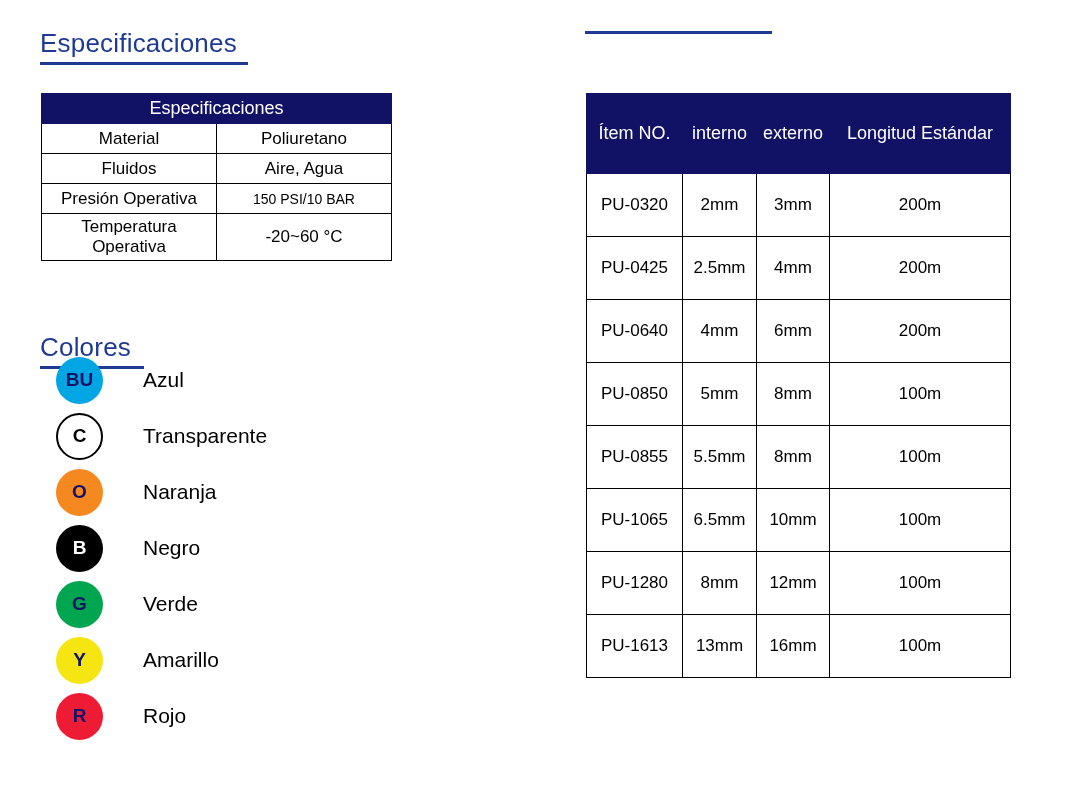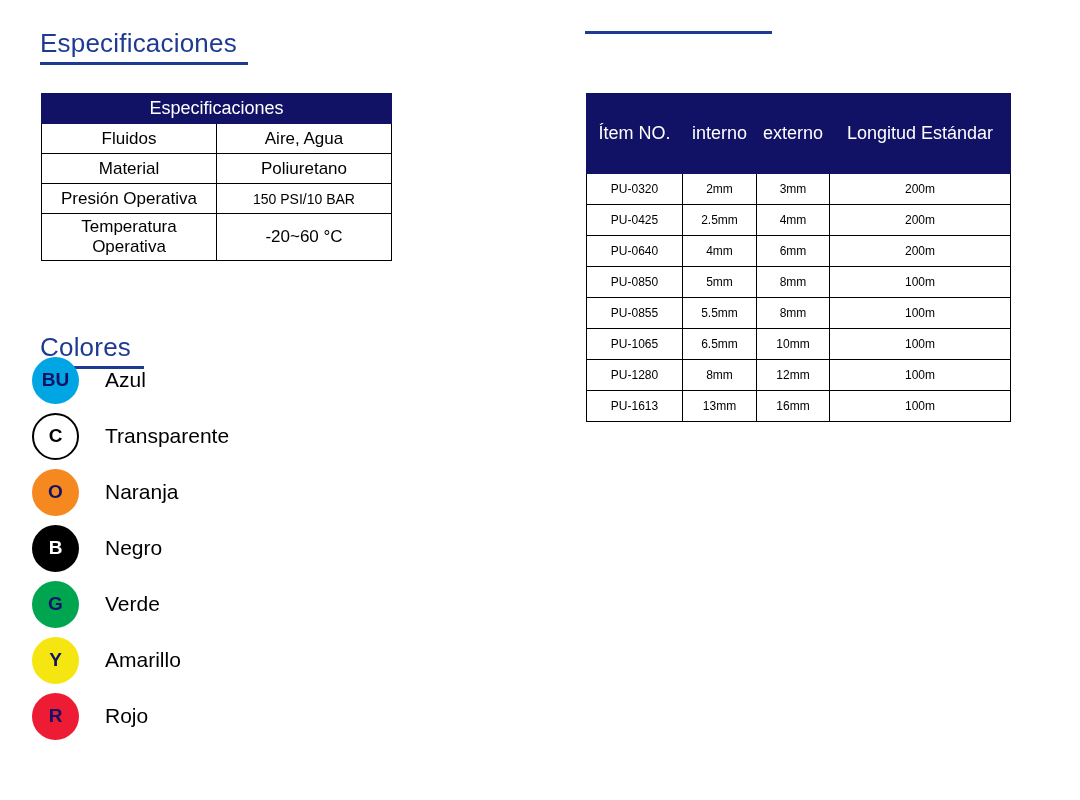--- a/index.html
+++ b/index.html
@@ -91,34 +91,34 @@
     font-weight: 400;
     font-size: 18px;
     border: 1px solid #111166;
     padding: 17px 3px;
     height: 45px;
     vertical-align: middle;
     text-align: center;
   }
   .metric-table td {
     border: 1px solid #000000;
-    font-size: 12px;
+    font-size: 17px;
     text-align: center;
-    padding: 3px 2px;
+    padding: 19px 2px;
     height: 24px;
   }
   .metric-table col.c0 { width: 96px; }
   .metric-table col.c1 { width: 74px; }
   .metric-table col.c2 { width: 73px; }
   .metric-table col.c3 { width: 181px; }
 
   
   .colors-list {
     position: absolute;
-    left: 32px;
+    left: 56px;
     top: 352px;
     width: 420px;
   }
   .color-row {
     display: flex;
     align-items: center;
     height: 56px;
   }
   .swatch {
     width: 47px;
@@ -130,21 +130,21 @@
     font-size: 19px;
     font-weight: bold;
     font-family: "Liberation Sans", sans-serif;
     flex: 0 0 auto;
     box-sizing: border-box;
   }
   .swatch.outlined {
     border: 2px solid #000000;
   }
   .color-label {
-    margin-left: 26px;
+    margin-left: 40px;
     font-size: 21px;
     color: #000000;
   }
 </style>
 </head>
 <body>
 
 <div class="page">
 
   <div class="section-heading" id="heading-especificaciones">
@@ -153,26 +153,26 @@
   </div>
 
   <table class="spec-table">
     <thead>
       <tr>
         <th class="spec-title" colspan="2">Especificaciones</th>
       </tr>
     </thead>
     <tbody>
       <tr>
+        <td class="label">Material</td>
+        <td class="value">Poliuretano</td>
+      </tr>
+      <tr>
         <td class="label">Fluidos</td>
         <td class="value">Aire, Agua</td>
-      </tr>
-      <tr>
-        <td class="label">Material</td>
-        <td class="value">Poliuretano</td>
       </tr>
       <tr>
         <td class="label">Presión Operativa</td>
         <td class="value small">150 PSI/10 BAR</td>
       </tr>
       <tr>
         <td class="label">Temperatura Operativa</td>
         <td class="value">-20~60 °C</td>
       </tr>
     </tbody>

